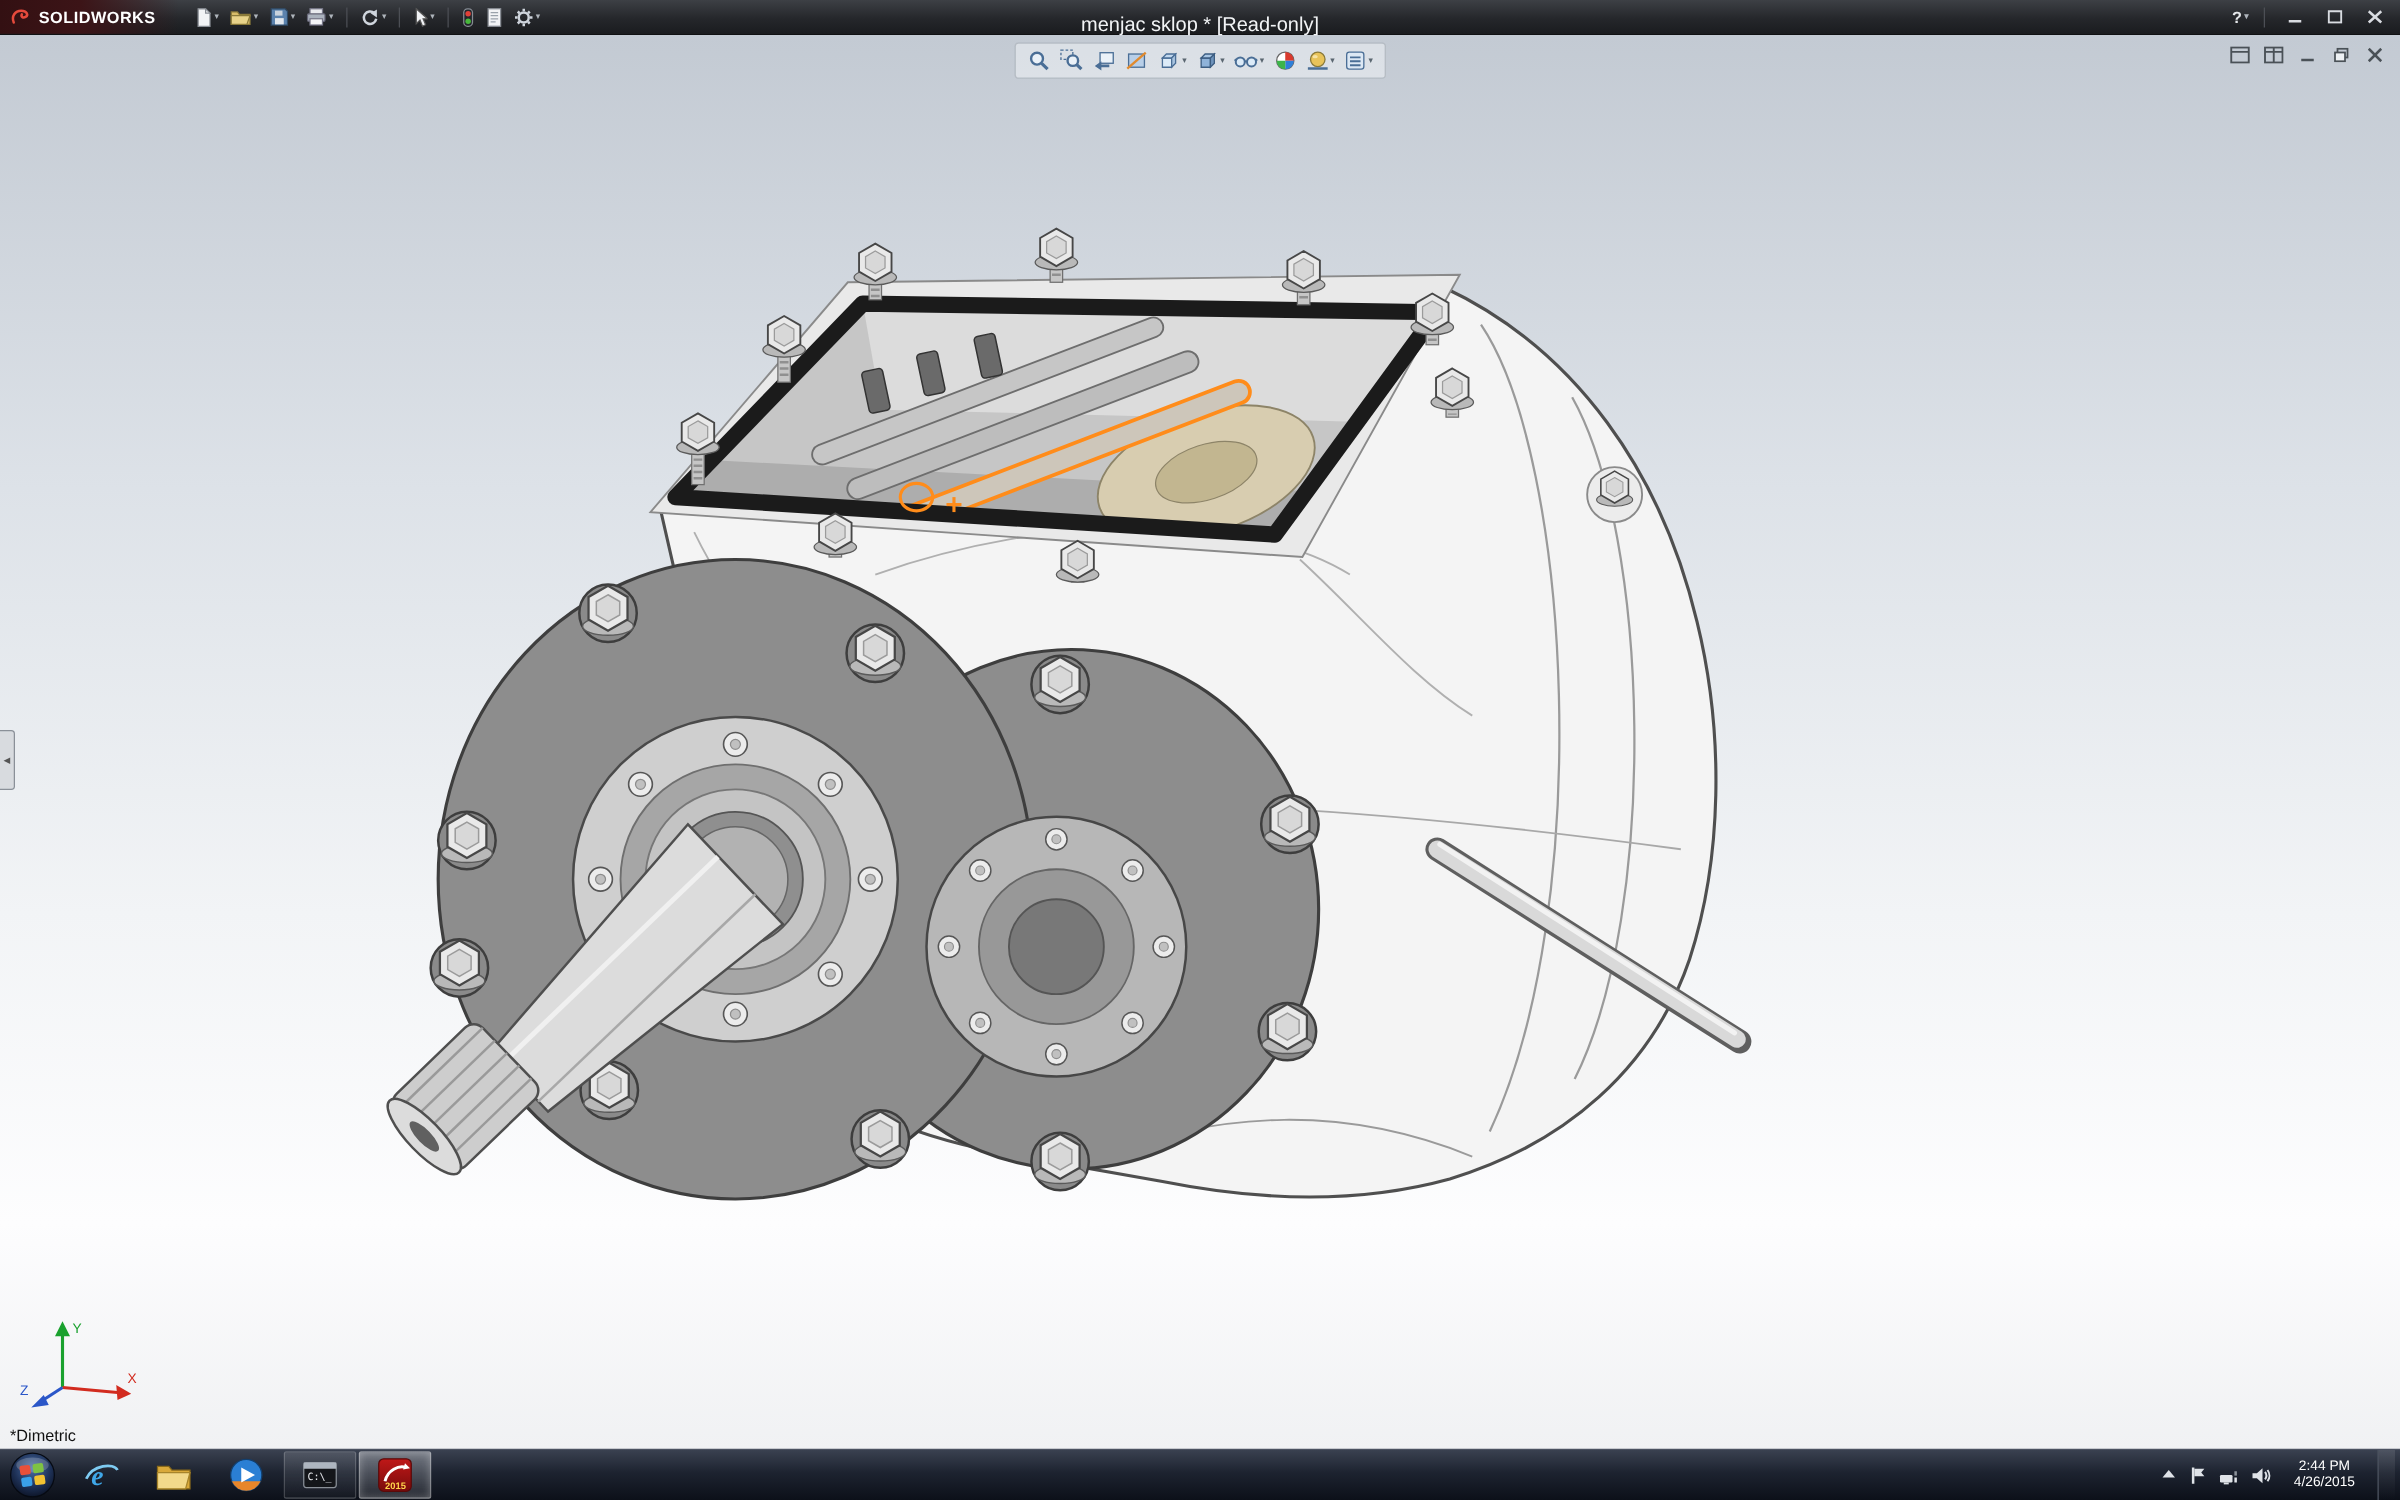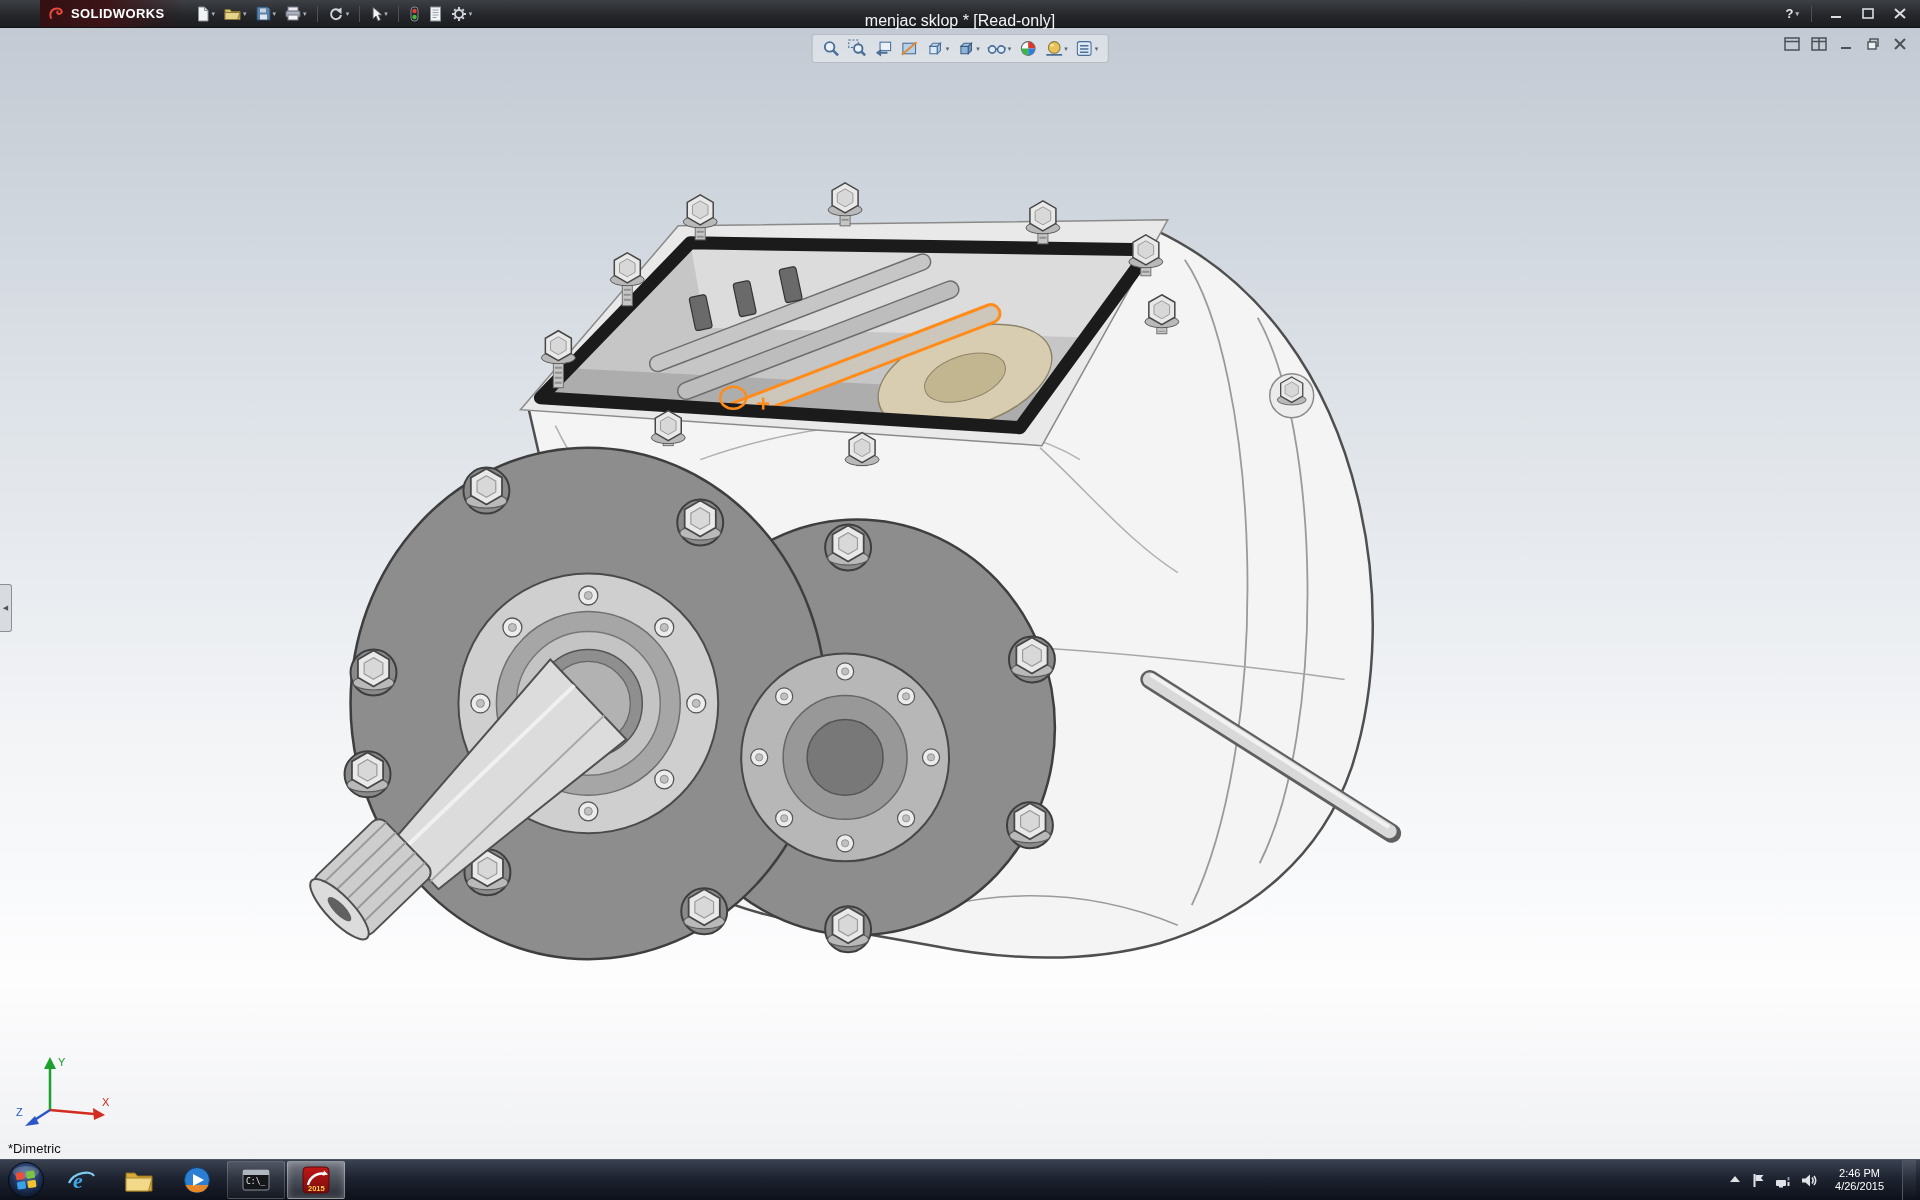--- a/index.html
+++ b/index.html
@@ -3,21 +3,21 @@
 <meta charset="utf-8">
 <style>
   html,body{margin:0;padding:0;background:#000;font-family:"Liberation Sans",sans-serif;}
   #screen{position:relative;width:1920px;height:1200px;overflow:hidden;background:#222;}
 
   
   .titlebar{position:absolute;top:0;left:0;right:0;height:27px;
     background:linear-gradient(#3d4045,#25272b 55%,#1a1c1f);
     display:flex;align-items:center;color:#e8eaed;z-index:40;}
   .logo{display:flex;align-items:center;gap:5px;padding:0 18px 0 8px;height:100%;
-    background:linear-gradient(90deg,#331012,#3c1417 45%,rgba(40,18,18,0));margin-left:40px;}
+    background:linear-gradient(90deg,#331012,#3c1417 45%,rgba(40,18,18,0));}
   .logo-text{font-weight:bold;font-size:13px;letter-spacing:.4px;color:#fff;}
   .tb-tools{display:flex;align-items:center;gap:3px;margin-left:10px;}
   .tb-btn{display:flex;align-items:center;gap:2px;padding:2px 3px;border-radius:2px;}
   .caret{font-size:7px;color:#aeb4bb;line-height:1;}
   .sep{width:1px;height:16px;background:#4c4f55;margin:0 4px;}
   .tb-title{position:absolute;left:50%;transform:translateX(-50%);font-size:16px;color:#f2f4f6;white-space:nowrap;margin-top:14px;}
   .tb-right{margin-left:auto;display:flex;align-items:center;gap:8px;padding-right:8px;}
   .help-btn{display:flex;align-items:center;gap:2px;font-size:13px;font-weight:bold;color:#e4e7ea;}
   .win-btn{width:24px;height:17px;display:flex;align-items:center;justify-content:center;}
 
@@ -585,19 +585,19 @@
           </svg>
       </div>
       <div class="tray-icn">
         <svg width="16" height="15">
             <polygon points="1,5.5 4.5,5.5 9,1.5 9,13.5 4.5,9.5 1,9.5" fill="#dfe3e8"></polygon>
             <path d="M11 4.5 a5 5 0 0 1 0 6" stroke="#dfe3e8" stroke-width="1.6" fill="none"></path>
             <path d="M13 3 a7.5 7.5 0 0 1 0 9" stroke="#dfe3e8" stroke-width="1.6" fill="none"></path>
           </svg>
       </div>
       <div class="clock">
-        <div>2:46 PM</div>
+        <div>2:44 PM</div>
         <div>4/26/2015</div>
       </div>
       <div class="show-desktop"></div>
     </div>
   </footer>
 </div>
 
 </body></html>

